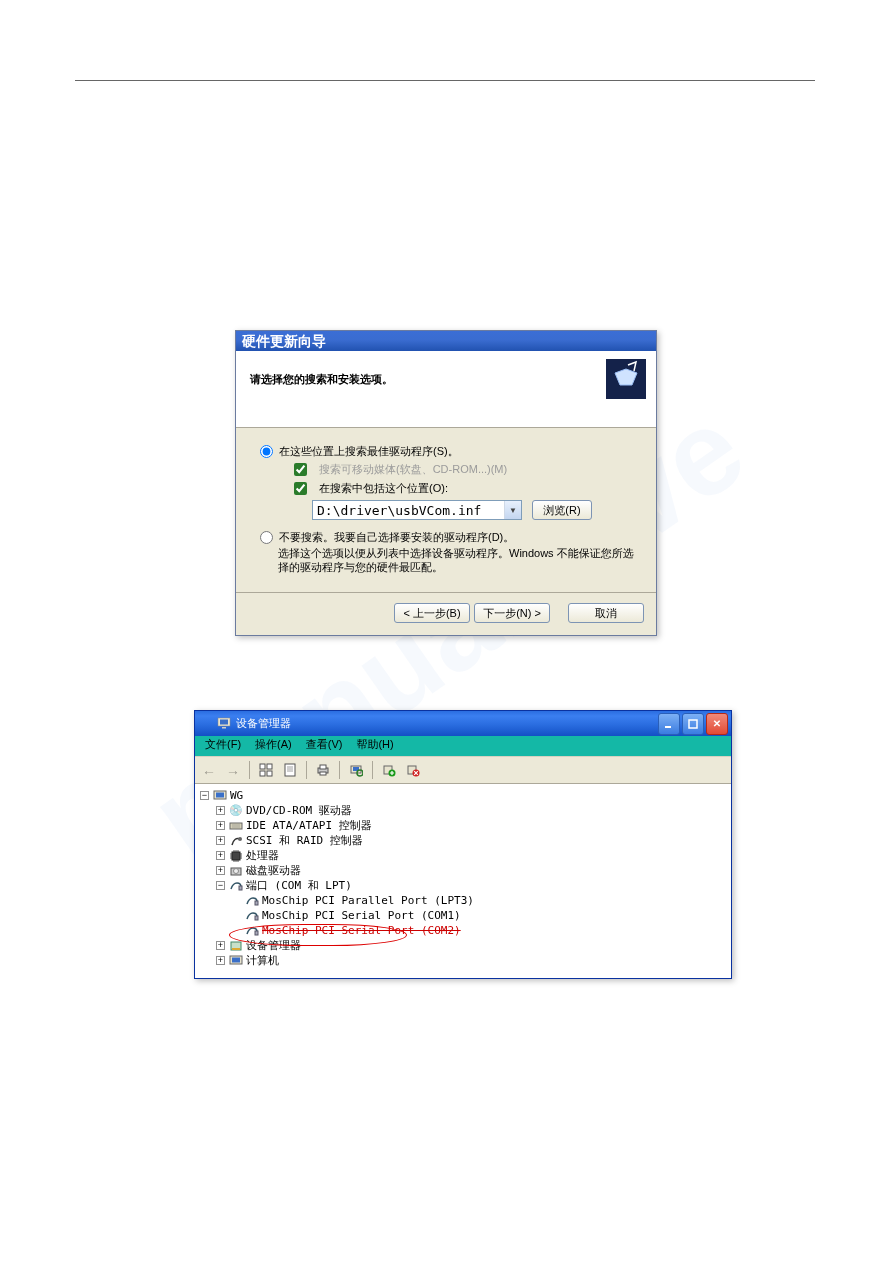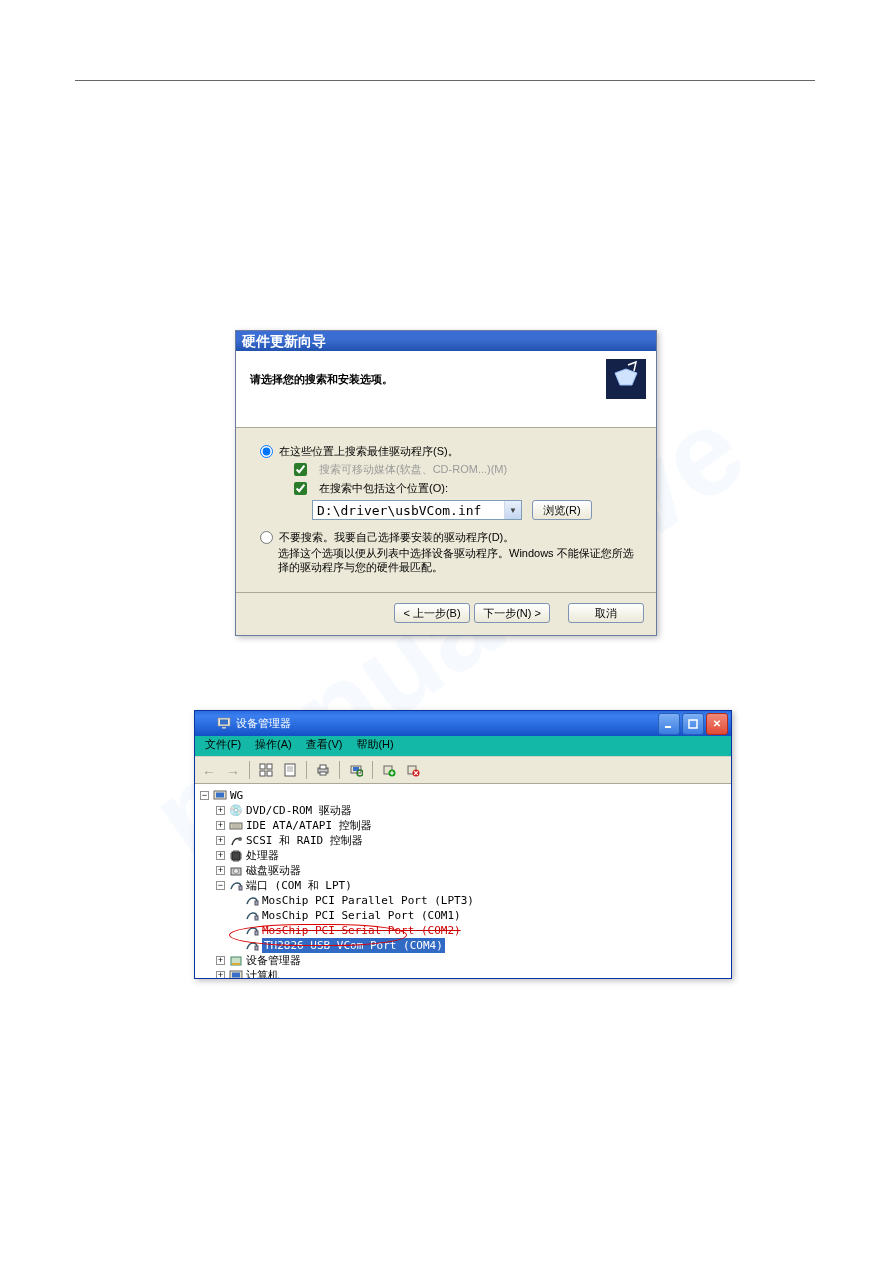--- a/index.html
+++ b/index.html
@@ -602,32 +602,20 @@
                   <span class="node-blank"></span>
                   <span class="node-icon">
                     <svg width="14" height="14">
                           <path d="M2 10 Q4 4 8 4 Q12 4 12 8" fill="none" stroke="#356" stroke-width="1.5"></path>
                           <rect x="10" y="7" width="3" height="4" fill="#aab" stroke="#556"></rect>
                         </svg>
                   </span>
                   <span class="strike-red">MosChip PCI Serial Port (COM2)</span>
                 </div>
                   </li>
-                <li>
-                    <div class="row">
-                  <span class="node-blank"></span>
-                  <span class="node-icon">
-                    <svg width="14" height="14">
-                          <path d="M2 10 Q4 4 8 4 Q12 4 12 8" fill="none" stroke="#356" stroke-width="1.5"></path>
-                          <rect x="10" y="7" width="3" height="4" fill="#aab" stroke="#556"></rect>
-                        </svg>
-                  </span>
-                  <span class="sel-item">TH2826 USB VCom Port (COM4)</span>
-                </div>
-                  </li>
               </ul>
             </li>
             <li>
                 <div class="row">
               <span class="exp">+</span>
               <span class="node-icon">
                 <svg width="14" height="14">
                       <rect x="2" y="3" width="10" height="8" fill="#c8e0c8" stroke="#486"></rect>
                       <rect x="3" y="9" width="8" height="2" fill="#da3"></rect>
                     </svg>

